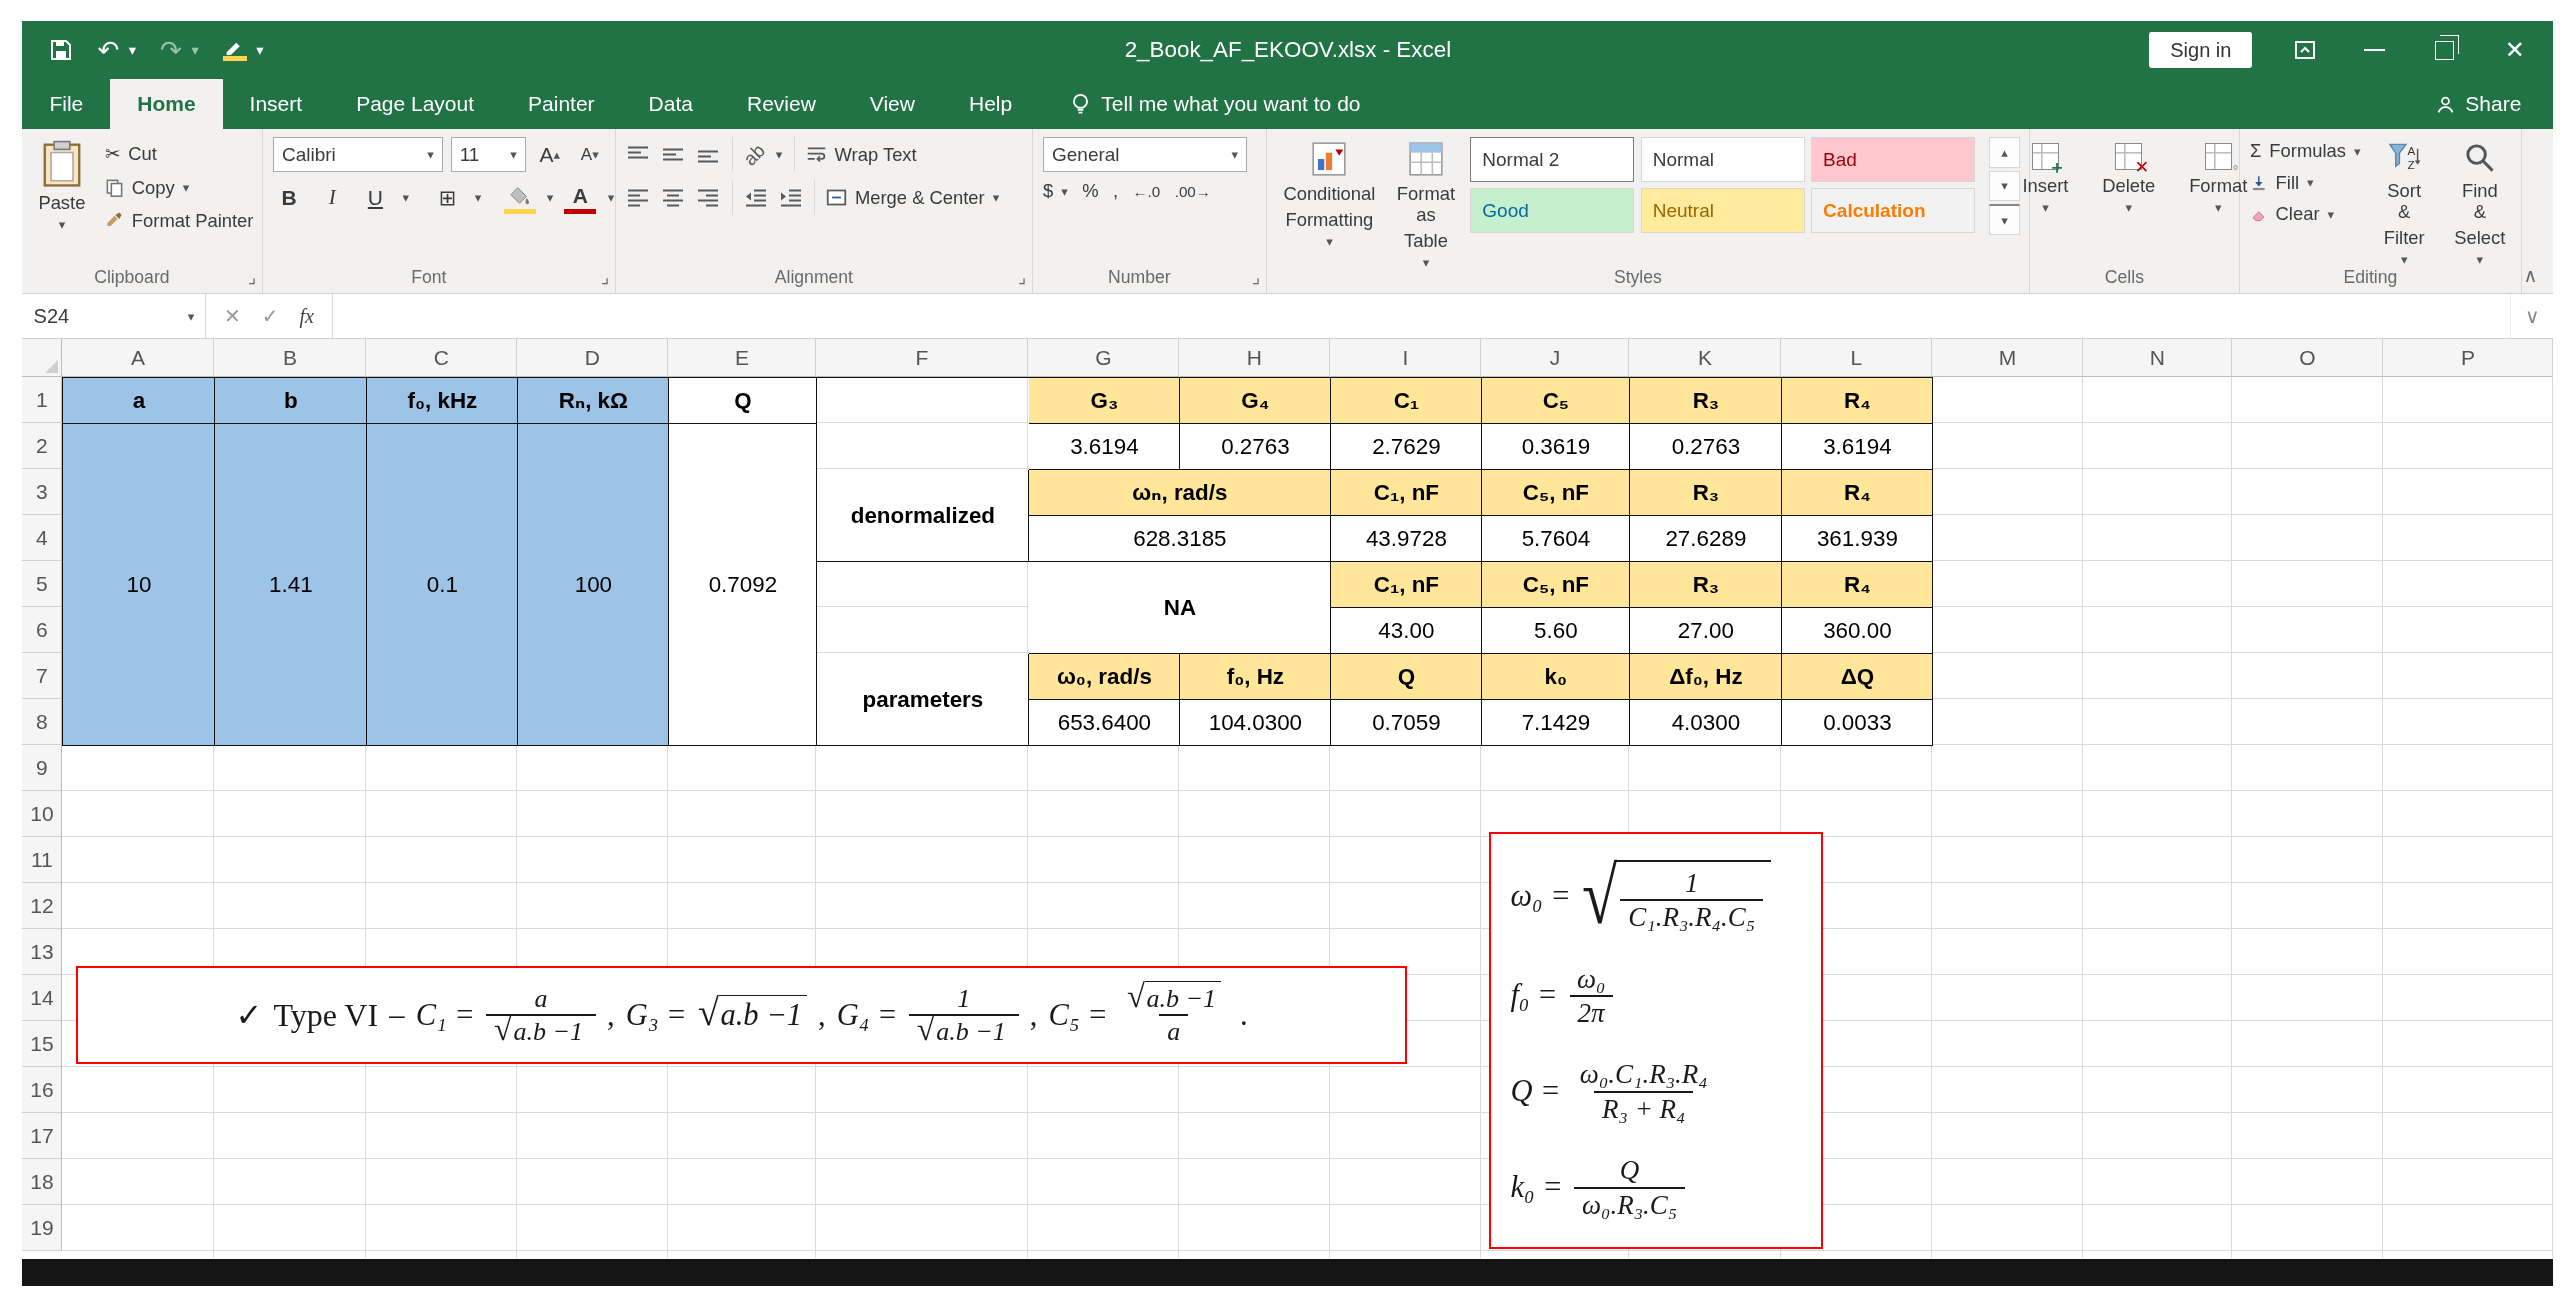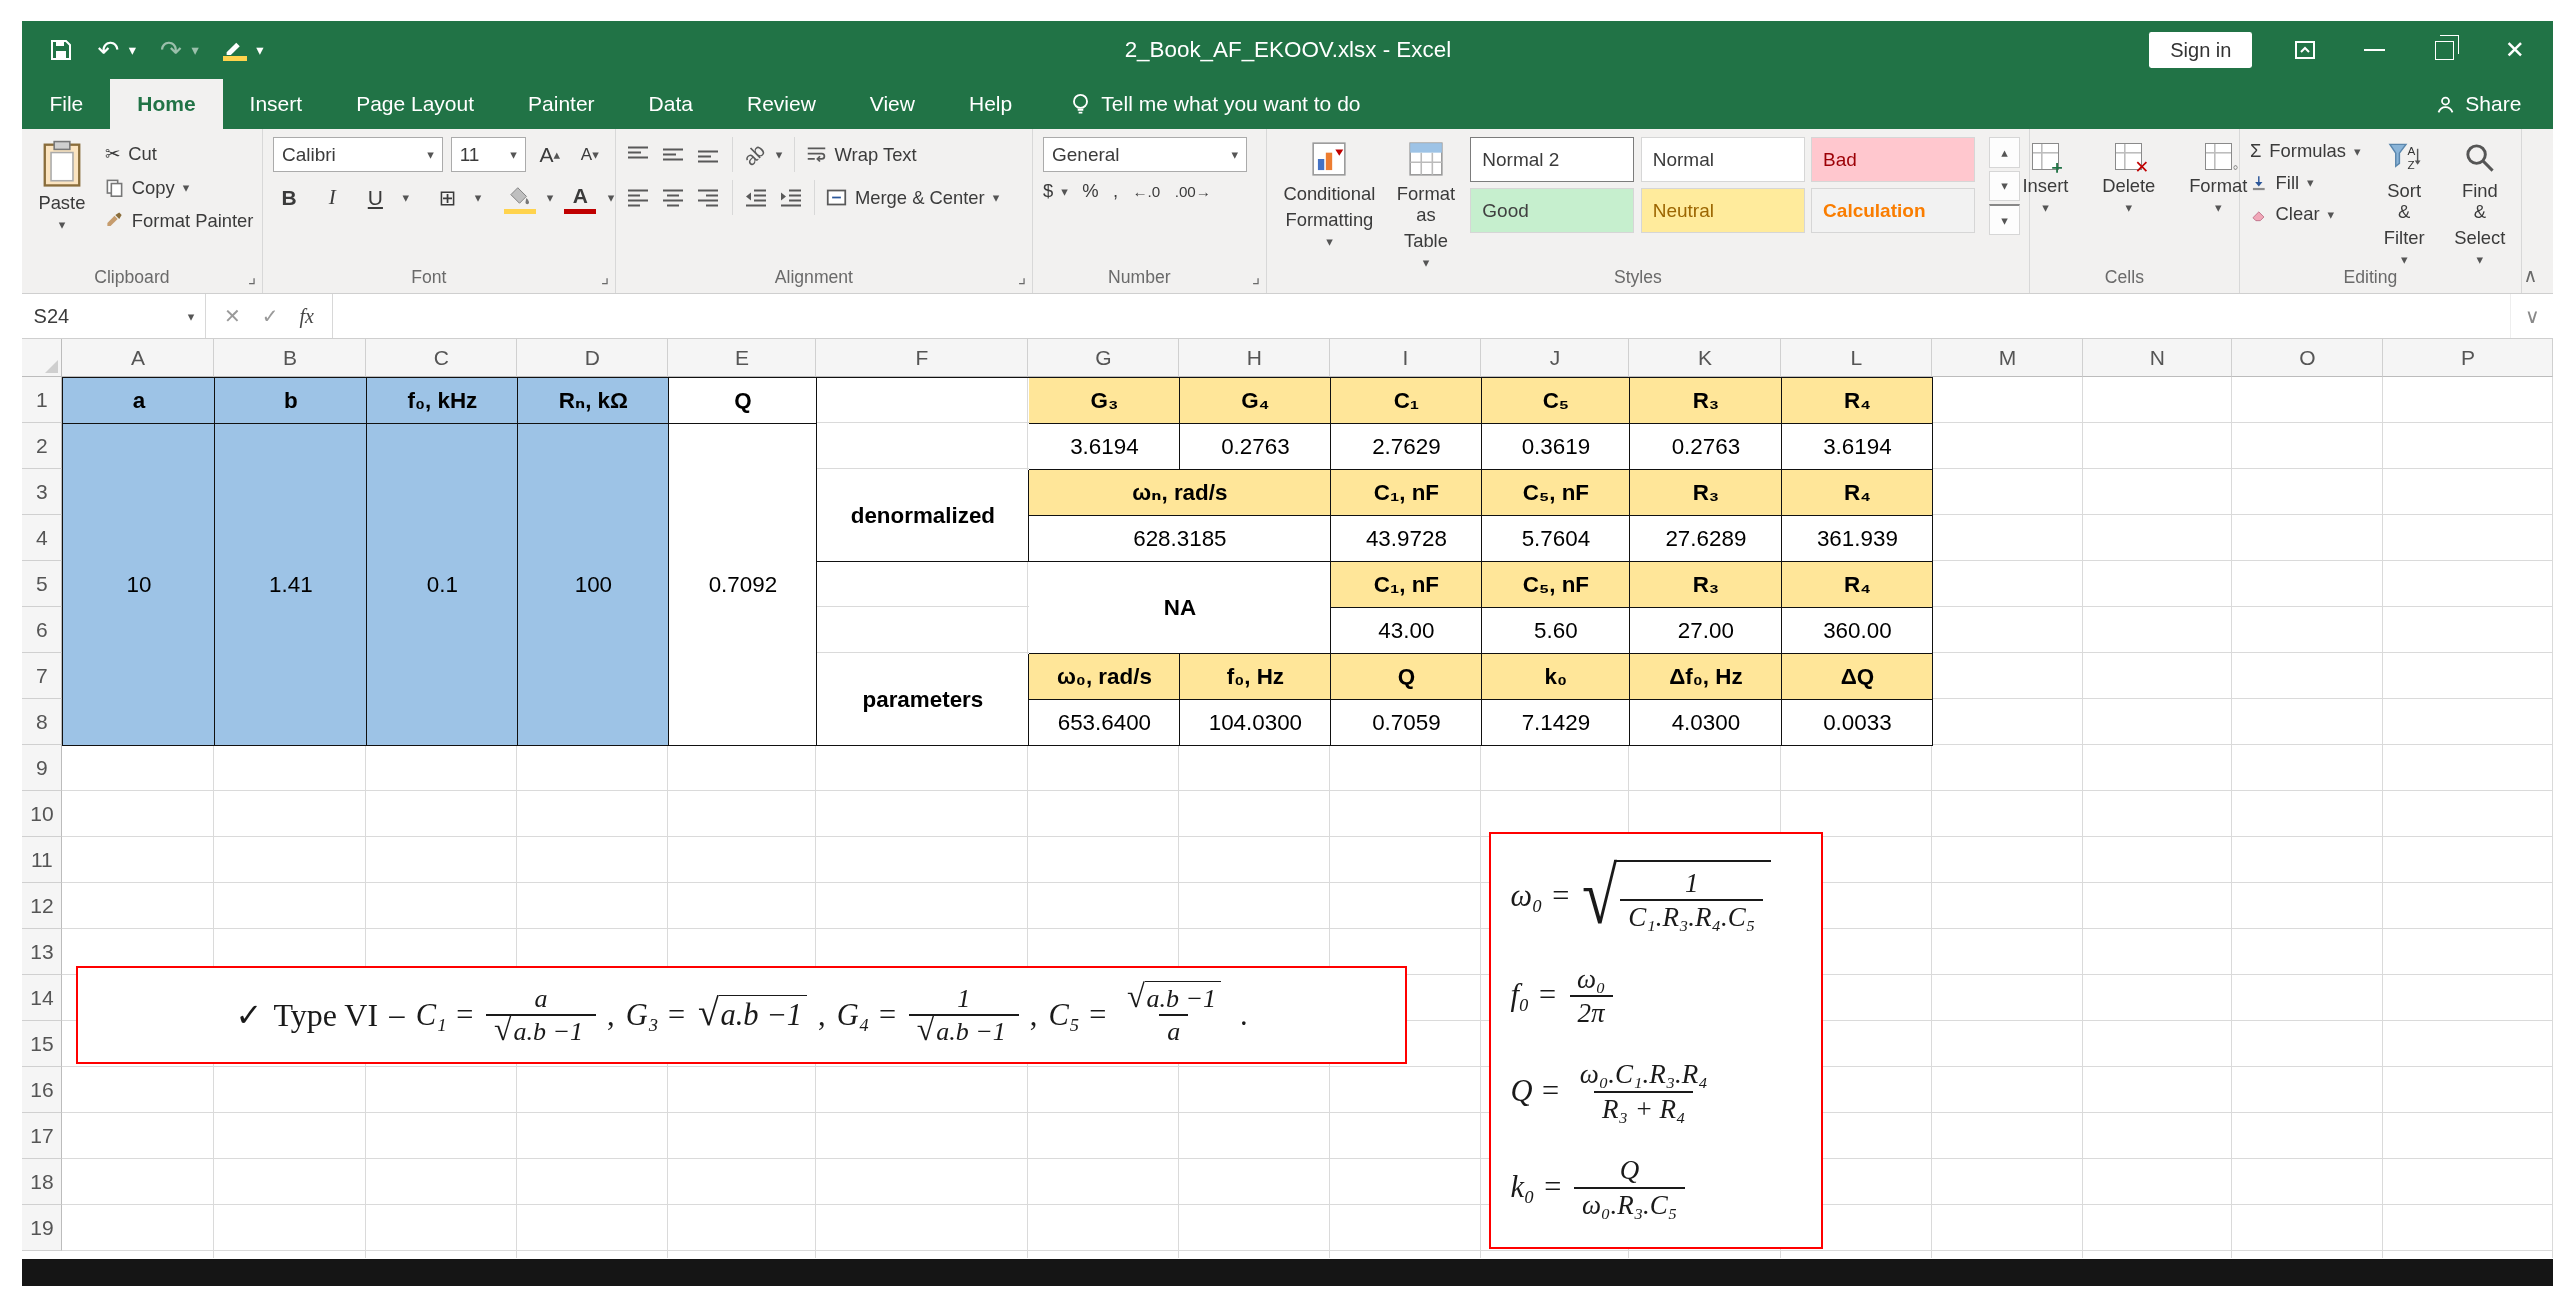--- a/index.html
+++ b/index.html
@@ -41,21 +41,21 @@
   .rowline{display:flex;align-items:center;gap:11.2px;margin-top:8px;}
   .btnchar{display:inline-flex;align-items:center;justify-content:center;min-width:32px;height:32px;font-size:21px;}
   .b{font-weight:bold;} .i{font-style:italic;font-family:"Liberation Serif","DejaVu Serif",serif;} .u{text-decoration:underline;}
   .fontcolor{border-bottom:5.6px solid #c00000;line-height:1;font-weight:bold;}
   .fillbar{border-bottom:5.6px solid #ffd34d;line-height:1;}
   .vdiv{width:0.8px;height:35px;background:#d8d8d8;}
   .gallery{display:grid;grid-template-columns:repeat(3,164px);grid-auto-rows:45px;gap:6.4px;}
   .tile{display:flex;align-items:center;padding-left:11.2px;font-size:19px;border:0.8px solid #d6d6d6;background:#fff;}
   .t-normal2{border:1.6px solid #7c7c7c;}
   .t-bad{background:#ffc7ce;color:#9c0006;}
-  .t-good{background:#c6efce;color:#404040;}
+  .t-good{background:#c6efce;color:#0369a1;}
   .t-neutral{background:#ffeb9c;color:#9c6500;}
   .t-calc{background:#f2f2f2;color:#fa7d00;font-weight:bold;}
   .scrollcol{display:flex;flex-direction:column;gap:3.2px;margin-left:6.4px;}
   .scrollcol span{width:30.5px;height:30.5px;border:0.8px solid #d6d6d6;background:#fdfdfd;display:flex;align-items:center;justify-content:center;font-size:13px;color:#555;}
   .collapse{position:absolute;right:16px;bottom:6.4px;color:#6a6a6a;font-size:19px;}
   .icgrid{width:27px;height:27px;border:1.6px solid #8a8a8a;position:relative;background:
     linear-gradient(#bdbdbd,#bdbdbd) 0 8px/100% 1.6px no-repeat,
     linear-gradient(#bdbdbd,#bdbdbd) 8px 0/1.6px 100% no-repeat,#fff;}
   .mark{position:absolute;right:-8px;bottom:-8px;font-size:17.6px;font-weight:bold;}
 

